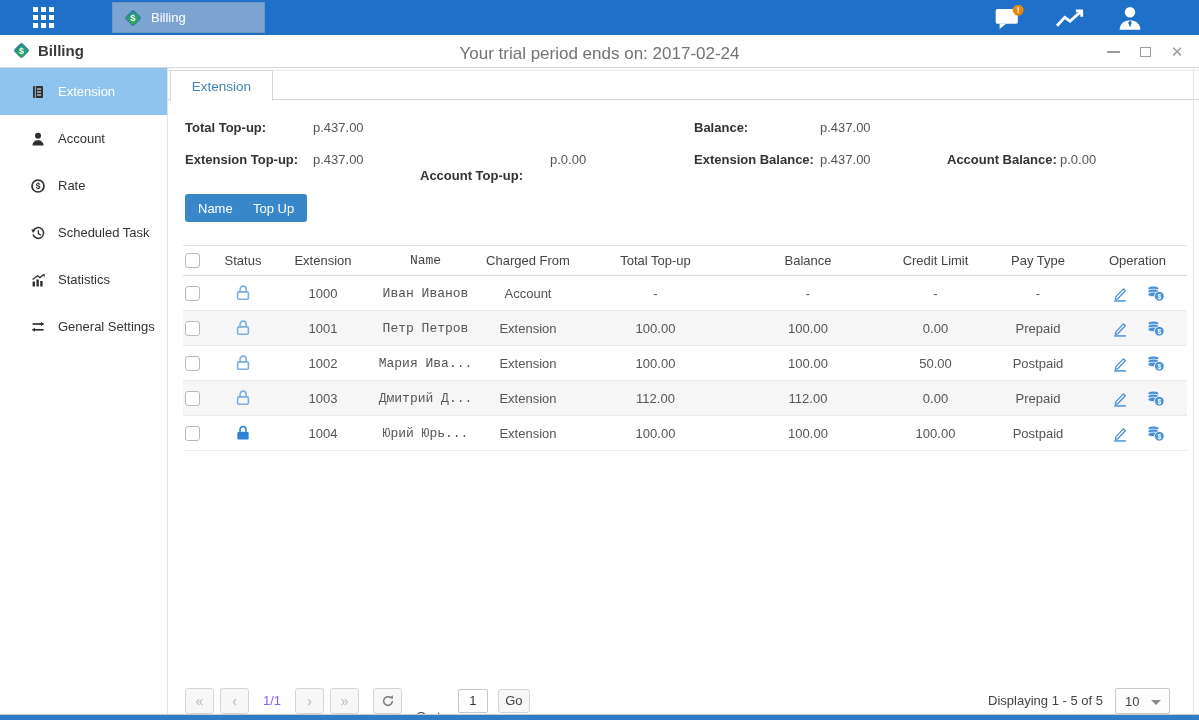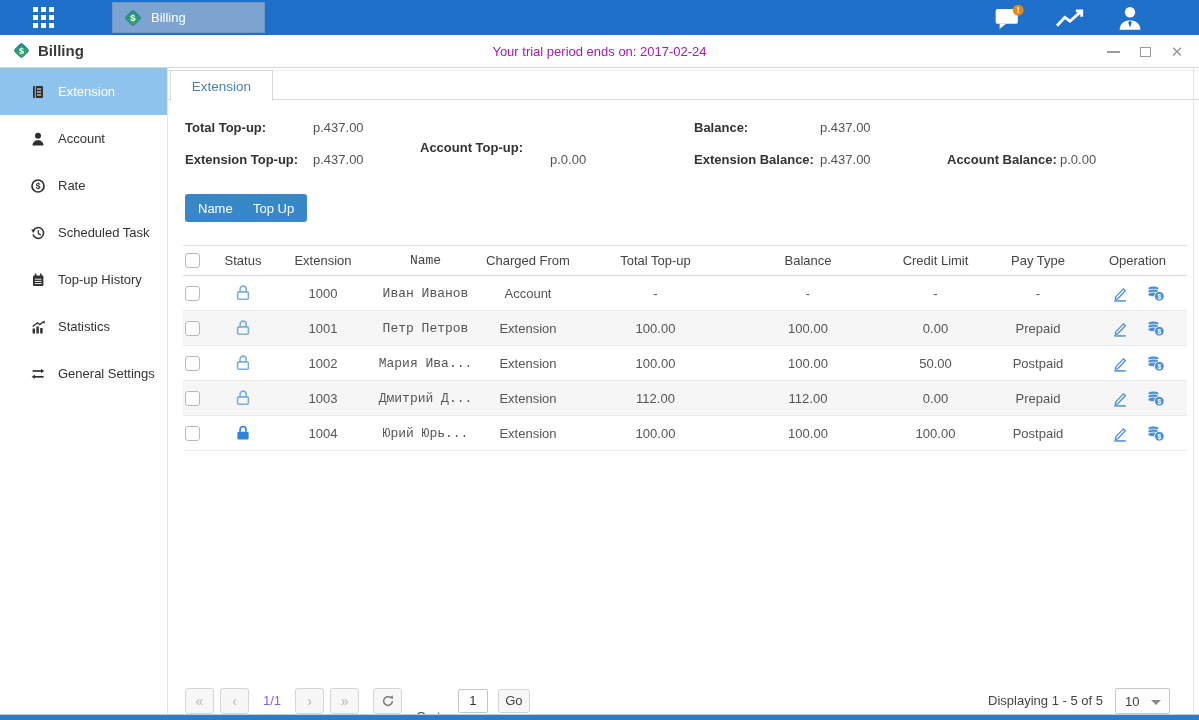--- a/index.html
+++ b/index.html
@@ -15,21 +15,21 @@
   .launcher i { background:#fff; }
   .task-tab { position:absolute; left:112px; top:2px; width:153px; height:31px;
     background:#7da4d1; border:1px solid #6d98c6; display:flex; align-items:center; padding-left:10px; gap:8px; }
   .task-tab .label { color:#fff; font-size:13px; }
   .top-icons { position:absolute; right:0; top:0; height:35px; display:flex; align-items:center; gap:26px; padding-right:52px; }
   .top-ic { width:34px; height:26px; position:relative; cursor:pointer; }
   
   .titlebar { position:absolute; left:0; top:35px; width:100%; height:33px; background:#fff; border-bottom:1px solid #d9d9d9; }
   .win-title { position:absolute; left:12px; top:6px; display:flex; align-items:center; gap:7px; }
   .win-title .t { font-size:15px; font-weight:bold; color:#3a3a3a; }
-  .trial { position:absolute; left:0; right:0; top:9px; text-align:center; color:#a21caf; font-size:13px; }
+  .trial { position:absolute; left:0; right:0; top:9px; text-align:center; color:#737373; font-size:17px; }
   .win-ctrls { position:absolute; right:14px; top:0; height:33px; display:flex; align-items:center; gap:16px; }
   .wc { width:16px; height:16px; display:flex; align-items:center; justify-content:center; cursor:pointer; color:#9b9b9b; }
   .wc-min i { width:13px; height:2px; background:#9b9b9b; display:block; }
   .wc-max i { width:11px; height:10px; border:1.5px solid #9b9b9b; display:block; }
   .wc-close { font-size:15px; }
   
   .sidebar { position:absolute; left:0; top:68px; width:168px; bottom:6px; background:#fff; border-right:1px solid #e3e3e3; }
   .side-item { height:47px; display:flex; align-items:center; gap:12px; padding-left:30px; cursor:pointer; color:#333; }
   .side-item svg { flex:0 0 auto; }
   .side-item.active { background:#8fc4ee; color:#fff; }
@@ -179,31 +179,20 @@
     <div class="side-item">
       <svg width="16" height="16" viewBox="0 0 16 16">
         <path d="M3.4 5.4 A5.4 5.4 0 1 1 3 9.6" fill="none" stroke="#2f2f2f" stroke-width="1.5"></path>
         <polygon points="1.2,4.6 5.4,4.6 3.2,8" fill="#2f2f2f"></polygon>
         <path d="M8.4 5.2 V8.6 L11 10.2" fill="none" stroke="#2f2f2f" stroke-width="1.3"></path>
       </svg>
       <span>Scheduled Task</span>
     </div>
     <div class="side-item">
       <svg width="16" height="16" viewBox="0 0 16 16">
-        <rect x="3" y="3.6" width="10.4" height="10.4" rx="1" fill="#2f2f2f"></rect>
-        <line x1="5.6" y1="1.6" x2="5.6" y2="4.6" stroke="#2f2f2f" stroke-width="1.5"></line>
-        <line x1="10.8" y1="1.6" x2="10.8" y2="4.6" stroke="#2f2f2f" stroke-width="1.5"></line>
-        <line x1="4.8" y1="7.2" x2="11.6" y2="7.2" stroke="#fff" stroke-width="0.9"></line>
-        <line x1="4.8" y1="9.4" x2="11.6" y2="9.4" stroke="#fff" stroke-width="0.9"></line>
-        <line x1="4.8" y1="11.6" x2="11.6" y2="11.6" stroke="#fff" stroke-width="0.9"></line>
-      </svg>
-      <span>Top-up History</span>
-    </div>
-    <div class="side-item">
-      <svg width="16" height="16" viewBox="0 0 16 16">
         <rect x="2.6" y="9.5" width="2.4" height="5" fill="#2f2f2f"></rect>
         <rect x="6.4" y="7.5" width="2.4" height="7" fill="#2f2f2f"></rect>
         <rect x="10.2" y="9" width="2.4" height="5.5" fill="#2f2f2f"></rect>
         <path d="M2.6 7.5 L7.5 3.8 L9.9 5.6 L13.4 2.8" fill="none" stroke="#2f2f2f" stroke-width="1.3"></path>
         <polygon points="14.6,1.4 14.8,4.8 12,3.2" fill="#2f2f2f"></polygon>
       </svg>
       <span>Statistics</span>
     </div>
     <div class="side-item">
       <svg width="16" height="16" viewBox="0 0 16 16">
@@ -222,21 +211,21 @@
       <span>Extension</span>
     </div>
 
     <span class="sum-label" style="left:17px; top:52px;">Total Top-up:</span>
     <span class="sum-value" style="left:145px; top:52px;">p.437.00</span>
     <span class="sum-label" style="left:526px; top:52px;">Balance:</span>
     <span class="sum-value" style="left:652px; top:52px;">p.437.00</span>
 
     <span class="sum-label" style="left:17px; top:84px;">Extension Top-up:</span>
     <span class="sum-value" style="left:145px; top:84px;">p.437.00</span>
-    <span class="sum-label" style="left:252px; top:72px;">Account Top-up:</span>
+    <span class="sum-label" style="left:252px; top:100px;">Account Top-up:</span>
     <span class="sum-value" style="left:382px; top:84px;">p.0.00</span>
     <span class="sum-label" style="left:526px; top:84px;">Extension Balance:</span>
     <span class="sum-value" style="left:652px; top:84px;">p.437.00</span>
     <span class="sum-label" style="left:779px; top:84px;">Account Balance:</span>
     <span class="sum-value" style="left:892px; top:84px;">p.0.00</span>
 
     <button class="btn" style="left:17px; top:126px;">Name</button>
     <button class="btn" style="left:72px; top:126px;">Top Up</button>
 
     <div class="grid">

